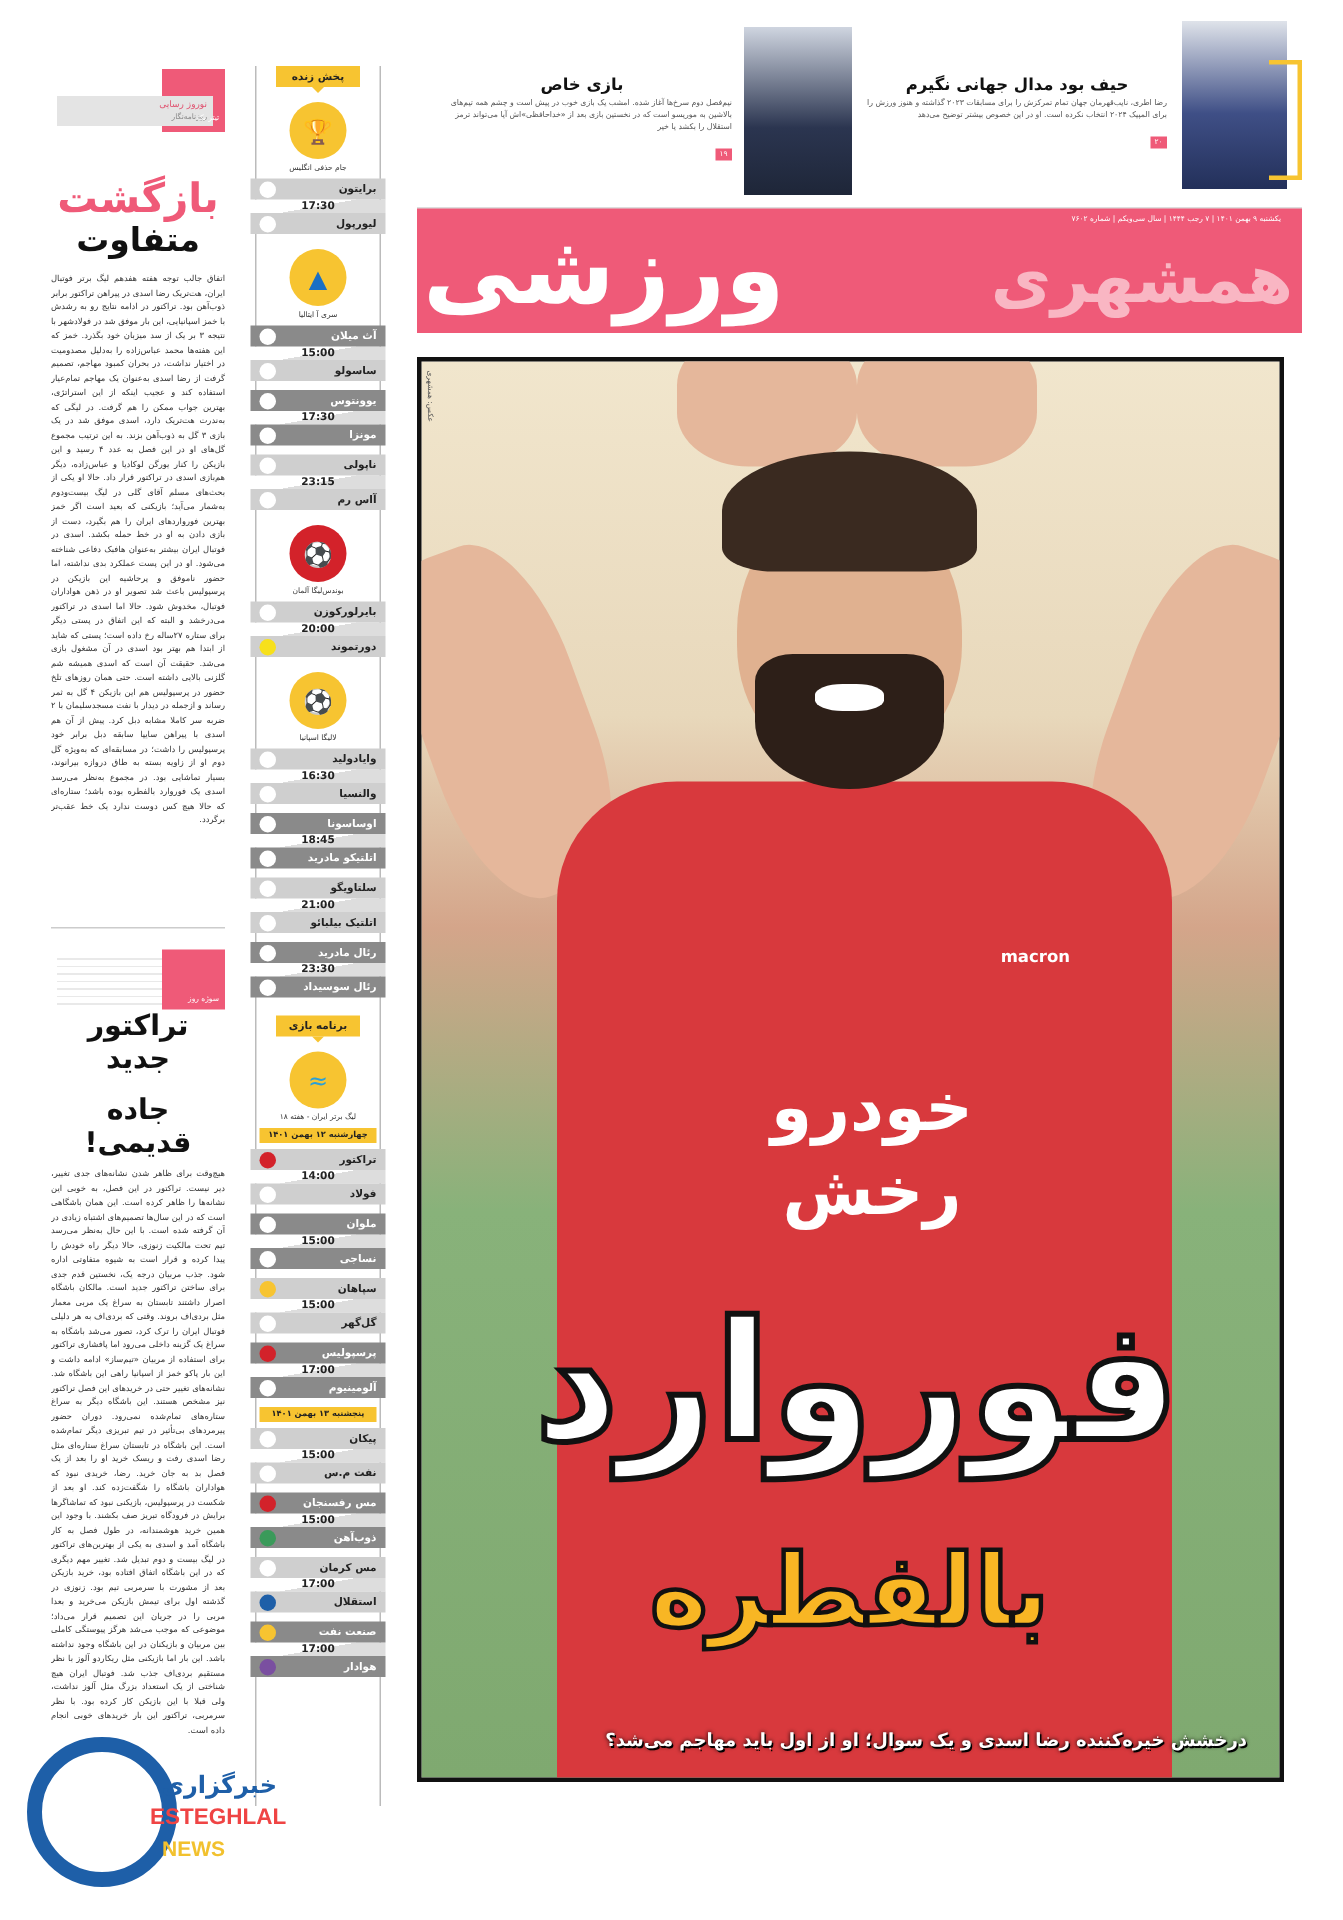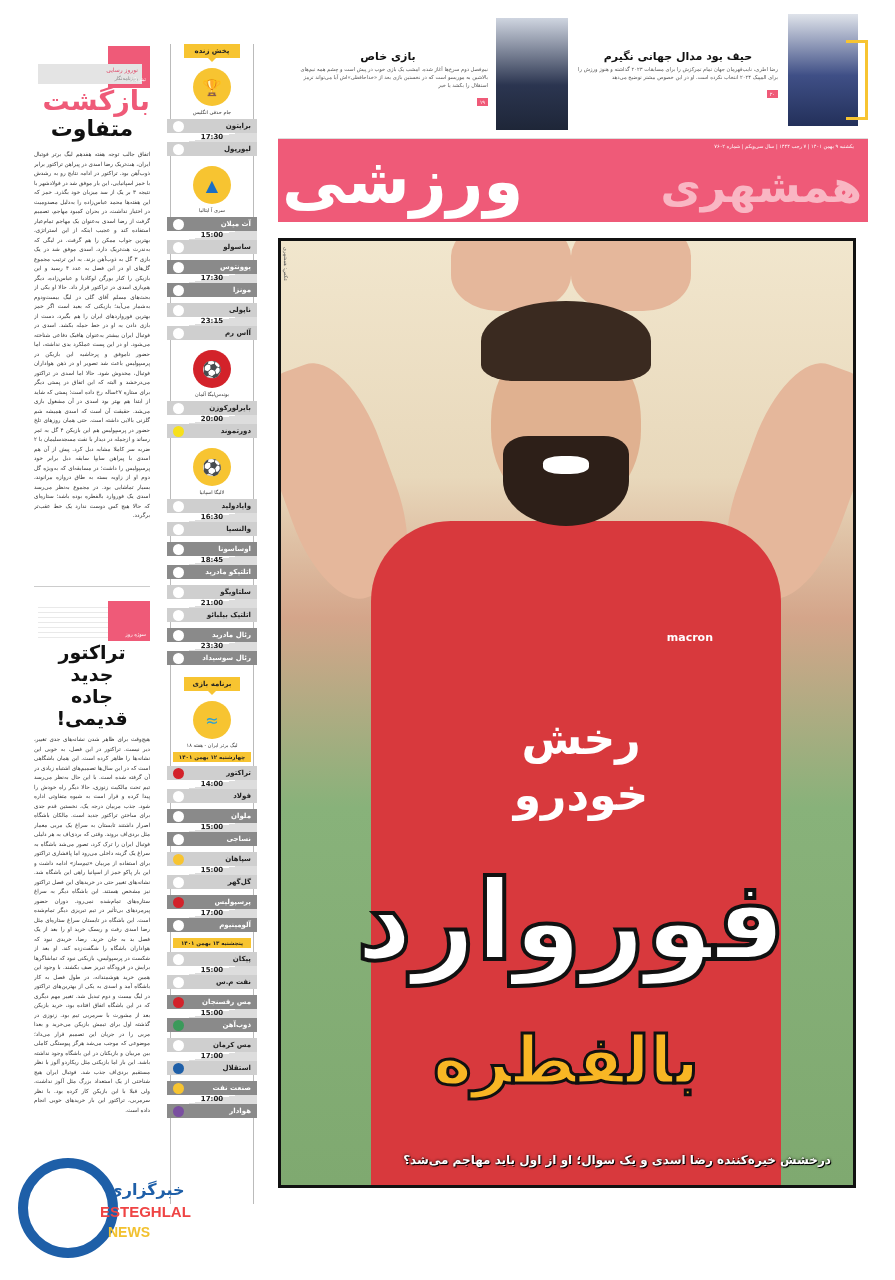--- a/index.html
+++ b/index.html
@@ -6,21 +6,21 @@
 html,body{width:895px;height:1280px;background:#fff;overflow:hidden;font-family:"DejaVu Sans",sans-serif;direction:rtl}
 .page{position:relative;width:895px;height:1280px;background:#fff}
 
 
 .leftcol{position:absolute;left:34px;top:46px;width:116px}
 .tag-box{position:relative;height:40px}
 .tag-pink{position:absolute;right:0;top:0;width:42px;height:42px;background:#ef5a78}
 .tag-gray{position:absolute;left:4px;top:18px;width:104px;height:20px;background:#e4e4e4;font-size:6px;color:#e0506e;text-align:right;padding:2px 4px;line-height:8px}
 .tag-gray .sub{color:#888;font-size:5px}
 .tag-pink-label{position:absolute;right:4px;top:30px;font-size:5px;color:#fff}
-.h-pink{font-size:27px;font-weight:bold;color:#ef5a78;margin-top:0;line-height:30px}
+.h-pink{font-size:27px;font-weight:bold;color:#ef5a78;text-align:center;margin-top:32px;line-height:30px}
 .h-black{font-size:22px;font-weight:bold;color:#111;text-align:center;line-height:26px}
 .body-text{font-size:5.6px;line-height:9.5px;color:#333;text-align:justify;margin-top:8px;height:430px;overflow:hidden}
 .rule{height:1px;background:#ccc;margin:6px 0}
 .tag2{position:relative;height:40px;margin-top:14px}
 .tag2 .lines{position:absolute;left:4px;top:2px;width:70px;height:38px;background:repeating-linear-gradient(#fff 0 4px,#e9e9e9 4px 5px)}
 .tag2 .pinkb{position:absolute;right:0;top:0;width:42px;height:40px;background:#ef5a78}
 .tag2 .pinkb span{position:absolute;right:4px;bottom:4px;font-size:5px;color:#fff}
 .h2{font-size:19px;font-weight:bold;color:#111;text-align:center;line-height:22px;}
 .body2{font-size:5.6px;line-height:9.5px;color:#333;text-align:justify;margin-top:6px;height:440px;overflow:hidden}
 
@@ -107,22 +107,22 @@
     <div class="skin" style="right:0;top:120px;width:110px;height:240px;transform:rotate(20deg)"></div>
     <div class="skin" style="left:170px;top:-20px;width:120px;height:90px"></div>
     <div class="skin" style="left:290px;top:-20px;width:120px;height:90px"></div>
     <div class="shirt"></div>
     <div class="head"></div>
     <div class="hair"></div>
     <div class="beard"></div>
     <div class="mouth"></div>
     <div class="brand">macron</div>
     <div class="sponsor">
+      <div>خودرو</div>
       <div>رخش</div>
-      <div>خودرو</div>
     </div>
     <div class="headline1">فوروارد</div>
     <div class="headline2">بالفطره</div>
     <div class="subhead">درخشش خیره‌کننده رضا اسدی و یک سوال؛ او از اول باید مهاجم می‌شد؟</div>
   </div>
 
   <div class="leftcol">
     <div class="tag-box">
       <div class="tag-pink"></div>
       <div class="tag-gray">
@@ -135,21 +135,21 @@
     <div class="h-black">متفاوت</div>
     <div class="body-text">اتفاق جالب توجه هفته هفدهم لیگ برتر فوتبال ایران، هت‌تریک رضا اسدی در پیراهن تراکتور برابر ذوب‌آهن بود. تراکتور در ادامه نتایج رو به رشدش با خمز اسپانیایی، این بار موفق شد در فولادشهر با نتیجه ۳ بر یک از سد میزبان خود بگذرد. خمز که این هفته‌ها محمد عباس‌زاده را به‌دلیل مصدومیت در اختیار نداشت، در بحران کمبود مهاجم، تصمیم گرفت از رضا اسدی به‌عنوان یک مهاجم تمام‌عیار استفاده کند و عجیب اینکه از این استراتژی، بهترین جواب ممکن را هم گرفت. در لیگی که به‌ندرت هت‌تریک دارد، اسدی موفق شد در یک بازی ۳ گل به ذوب‌آهن بزند. به این ترتیب مجموع گل‌های او در این فصل به عدد ۴ رسید و این بازیکن را کنار یورگن لوکادیا و عباس‌زاده، دیگر هم‌بازی اسدی در تراکتور قرار داد. حالا او یکی از بحث‌های مسلم آقای گلی در لیگ بیست‌ودوم به‌شمار می‌آید؛ بازیکنی که بعید است اگر خمز بهترین فورواردهای ایران را هم بگیرد، دست از بازی دادن به او در خط حمله بکشد. اسدی در فوتبال ایران بیشتر به‌عنوان هافبک دفاعی شناخته می‌شود. او در این پست عملکرد بدی نداشته، اما حضور ناموفق و پرحاشیه این بازیکن در پرسپولیس باعث شد تصویر او در ذهن هواداران فوتبال، مخدوش شود. حالا اما اسدی در تراکتور می‌درخشد و البته که این اتفاق در پستی دیگر برای ستاره ۲۷ساله رخ داده است؛ پستی که شاید از ابتدا هم بهتر بود اسدی در آن مشغول بازی می‌شد. حقیقت آن است که اسدی همیشه شم گلزنی بالایی داشته است. حتی همان روزهای تلخ حضور در پرسپولیس هم این بازیکن ۴ گل به ثمر رساند و ازجمله در دیدار با نفت مسجدسلیمان با ۲ ضربه سر کاملا مشابه دبل کرد. پیش از آن هم اسدی با پیراهن سایپا سابقه دبل برابر خود پرسپولیس را داشت؛ در مسابقه‌ای که به‌ویژه گل دوم او از زاویه بسته به طاق دروازه بیرانوند، بسیار تماشایی بود. در مجموع به‌نظر می‌رسد اسدی یک فوروارد بالفطره بوده باشد؛ ستاره‌ای که حالا هیچ کس دوست ندارد یک خط عقب‌تر برگردد.</div>
     <div class="rule"></div>
     <div class="tag2">
       <div class="lines"></div>
       <div class="pinkb">
           <span>سوژه روز</span>
         </div>
     </div>
     <div class="h2">تراکتور جدید</div>
-    <div class="h2" style="margin-top:0">جاده قدیمی!</div>
+    <div class="h2" style="margin-top:12px">جاده قدیمی!</div>
     <div class="body2">هیچ‌وقت برای ظاهر شدن نشانه‌های جدی تغییر، دیر نیست. تراکتور در این فصل، به خوبی این نشانه‌ها را ظاهر کرده است. این همان باشگاهی است که در این سال‌ها تصمیم‌های اشتباه زیادی در آن گرفته شده است. با این حال به‌نظر می‌رسد تیم تحت مالکیت زنوزی، حالا دیگر راه خودش را پیدا کرده و قرار است به شیوه متفاوتی اداره شود. جذب مربیان درجه یک، نخستین قدم جدی برای ساختن تراکتور جدید است. مالکان باشگاه اصرار داشتند تابستان به سراغ یک مربی معمار مثل بردی‌اف بروند. وقتی که بردی‌اف به هر دلیلی فوتبال ایران را ترک کرد، تصور می‌شد باشگاه به سراغ یک گزینه داخلی می‌رود اما پافشاری تراکتور برای استفاده از مربیان «تیم‌ساز» ادامه داشت و این بار پاکو خمز از اسپانیا راهی این باشگاه شد. نشانه‌های تغییر حتی در خریدهای این فصل تراکتور نیز مشخص هستند. این باشگاه دیگر به سراغ ستاره‌های تمام‌شده نمی‌رود. دوران حضور پیرمردهای بی‌تأثیر در تیم تبریزی دیگر تمام‌شده است. این باشگاه در تابستان سراغ ستاره‌ای مثل رضا اسدی رفت و ریسک خرید او را بعد از یک فصل بد به جان خرید. رضا، خریدی نبود که هواداران باشگاه را شگفت‌زده کند. او بعد از شکست در پرسپولیس، بازیکنی نبود که تماشاگرها برایش در فرودگاه تبریز صف بکشند. با وجود این همین خرید هوشمندانه، در طول فصل به کار باشگاه آمد و اسدی به یکی از بهترین‌های تراکتور در لیگ بیست و دوم تبدیل شد. تغییر مهم دیگری که در این باشگاه اتفاق افتاده بود، خرید بازیکن بعد از مشورت با سرمربی تیم بود. زنوزی در گذشته اول برای تیمش بازیکن می‌خرید و بعدا مربی را در جریان این تصمیم قرار می‌داد؛ موضوعی که موجب می‌شد هرگز پیوستگی کاملی بین مربیان و بازیکنان در این باشگاه وجود نداشته باشد. این بار اما بازیکنی مثل ریکاردو آلوز با نظر مستقیم بردی‌اف جذب شد. فوتبال ایران هیچ شناختی از یک استعداد بزرگ مثل آلوز نداشت، ولی قبلا با این بازیکن کار کرده بود. با نظر سرمربی، تراکتور این بار خریدهای خوبی انجام داده است.</div>
   </div>
 
   <div class="sched">
     <div class="sched-head">پخش زنده</div>
 
     <div class="league">
       <div class="logo">🏆</div>
       <div class="lname">جام حذفی انگلیس</div>
     </div>

